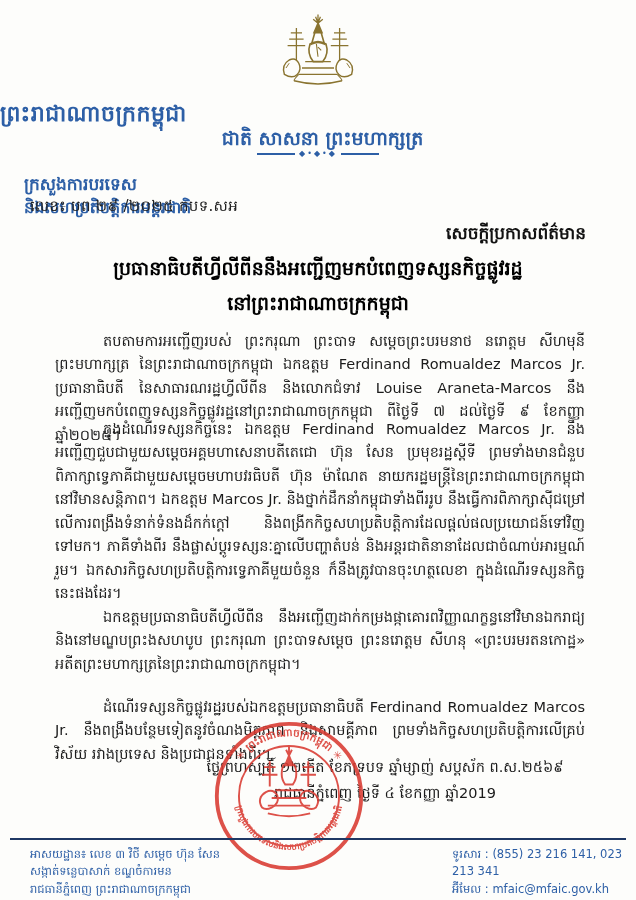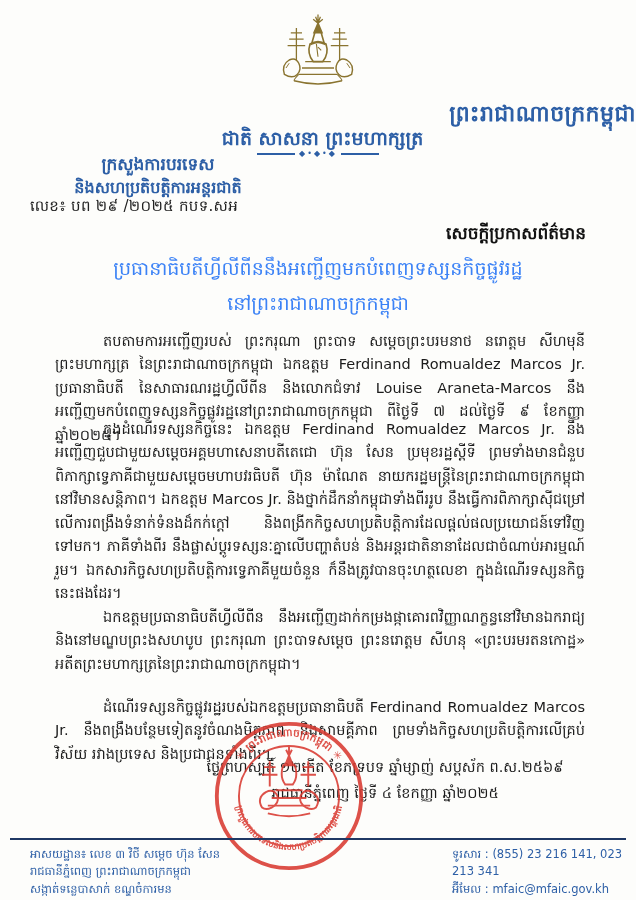--- a/index.html
+++ b/index.html
@@ -14,54 +14,54 @@
     overflow: hidden;
     color: #1c1c1c;
   }
   
   .arms-wrap {
     position: absolute; top: 12px; left: 0; right: 0;
     display: flex; justify-content: center;
   }
   .motto1 {
     position: absolute; top: 100px; left: 0; right: 0;
-    text-align: right; font-size: 22px; font-weight: bold;
+    text-align: left; font-size: 22px; font-weight: bold;
     color: #2d5fa6; letter-spacing: 0.5px;
   }
   .motto2 {
     position: absolute; top: 126px; left: 0; right: 0;
     text-align: center; font-size: 19px; font-weight: bold;
     color: #2d5fa6;
     margin-left: 9px;
   }
   .ornament {
     position: absolute; top: 150px; left: 0; right: 0;
     display: flex; justify-content: center; align-items: center; gap: 4px;
     color: #2d5fa6;
   }
   .ornament .bar { width: 38px; height: 1.5px; background: #2d5fa6; }
   .ornament .gems { font-size: 8px; letter-spacing: 2px; line-height: 1; }
   .ministry-block {
-    position: absolute; top: 152px; left: 24px; width: 268px;
-    text-align: center; color: #2d5fa6; font-weight: bold;
+    position: absolute; top: 172px; left: 24px; width: 268px;
+    text-align: left; color: #2d5fa6; font-weight: bold;
   }
   .ministry-block .m1 { font-size: 17px; line-height: 1.45; }
   .ministry-block .m2 { font-size: 16px; line-height: 1.35; }
   .ref-number {
     position: absolute; top: 196px; left: 30px;
     font-size: 15px; color: #222; letter-spacing: 0.3px;
   }
   .doc-type {
     position: absolute; top: 222px; right: 50px;
     font-size: 17px; font-weight: bold; color: #111;
   }
   
   .doc-title {
     position: absolute; top: 254px; left: 40px; right: 40px;
-    text-align: center; font-weight: normal; color: #3b82f6;
+    text-align: center; font-weight: bold; color: #000000;
   }
   .doc-title .t1 { font-size: 19px; line-height: 1.55; }
   .doc-title .t2 { font-size: 19px; line-height: 1.45; margin-top: 7px; }
   
   .body-text {
     position: absolute; left: 55px; right: 51px;
     font-size: 14.5px; line-height: 1.62; text-align: justify;
     color: #1b1b1b;
   }
   .body-text p { text-indent: 48px; }
@@ -156,21 +156,21 @@
   </div>
   <div class="body-text" id="para3">
     <p>ឯកឧត្តមប្រធានាធិបតីហ្វីលីពីន នឹងអញ្ជើញដាក់កម្រងផ្កាគោរពវិញ្ញាណក្ខន្ធនៅវិមានឯករាជ្យ និងនៅមណ្ឌបព្រះងសហបូប ព្រះករុណា ព្រះបាទសម្តេច ព្រះនរោត្តម សីហនុ «ព្រះបរមរតនកោដ្ឋ» អតីតព្រះមហាក្សត្រនៃព្រះរាជាណាចក្រកម្ពុជា។</p>
   </div>
   <div class="body-text" id="para4">
     <p>ដំណើរទស្សនកិច្ចផ្លូវរដ្ឋរបស់ឯកឧត្តមប្រធានាធិបតី Ferdinand Romualdez Marcos Jr. នឹងពង្រឹងបន្ថែមទៀតនូវចំណងមិត្តភាព និងសាមគ្គីភាព ព្រមទាំងកិច្ចសហប្រតិបត្តិការលើគ្រប់វិស័យ រវាងប្រទេស និងប្រជាជនទាំងពីរ។</p>
   </div>
 
   <div class="dateline">
     <div>ថ្ងៃព្រហស្បតិ៍ ១២កើត ខែភទ្របទ ឆ្នាំម្សាញ់ សប្តស័ក ព.ស.២៥៦៩</div>
-    <div>រាជធានីភ្នំពេញ ថ្ងៃទី ៤ ខែកញ្ញា ឆ្នាំ២០២៥</div>
+    <div>រាជធានីភ្នំពេញ ថ្ងៃទី ៤ ខែកញ្ញា ឆ្នាំ2019</div>
   </div>
 
   <div class="stamp">
     <svg width="154" height="154" viewBox="0 0 160 160" aria-hidden="true">
       <defs>
         <path id="seal-top-arc" d="M 18,80 A 62,62 0 0 1 142,80"></path>
         <path id="seal-bottom-arc" d="M 24,80 A 56,56 0 0 0 136,80"></path>
       </defs>
       <circle cx="80" cy="80" r="75" stroke="#d93a31" stroke-width="4" fill="none"></circle>
       <circle cx="80" cy="80" r="52" stroke="#d93a31" stroke-width="2" fill="none"></circle>
@@ -192,22 +192,22 @@
         <path d="M66 74 L94 74 M62 82 L98 82 M58 90 L102 90"></path>
         <path d="M58 98 Q80 104 102 98"></path>
       </g>
     </svg>
   </div>
 
   <div class="footer-divider"></div>
 
   <div class="footer-left">
     <div>អាសយដ្ឋាន៖ លេខ ៣ វិថី សម្តេច ហ៊ុន សែន</div>
+    <div>សង្កាត់ទន្លេបាសាក់ ខណ្ឌចំការមន</div>
     <div>រាជធានីភ្នំពេញ ព្រះរាជាណាចក្រកម្ពុជា</div>
-    <div>សង្កាត់ទន្លេបាសាក់ ខណ្ឌចំការមន</div>
   </div>
 
   <div class="footer-right">
     <div>ទូរសារ : (855) 23 216 141, 023 213 341</div>
     <div>អ៊ីមែល : mfaic@mfaic.gov.kh</div>
   </div>
 
 </div>
 
 </body></html>

